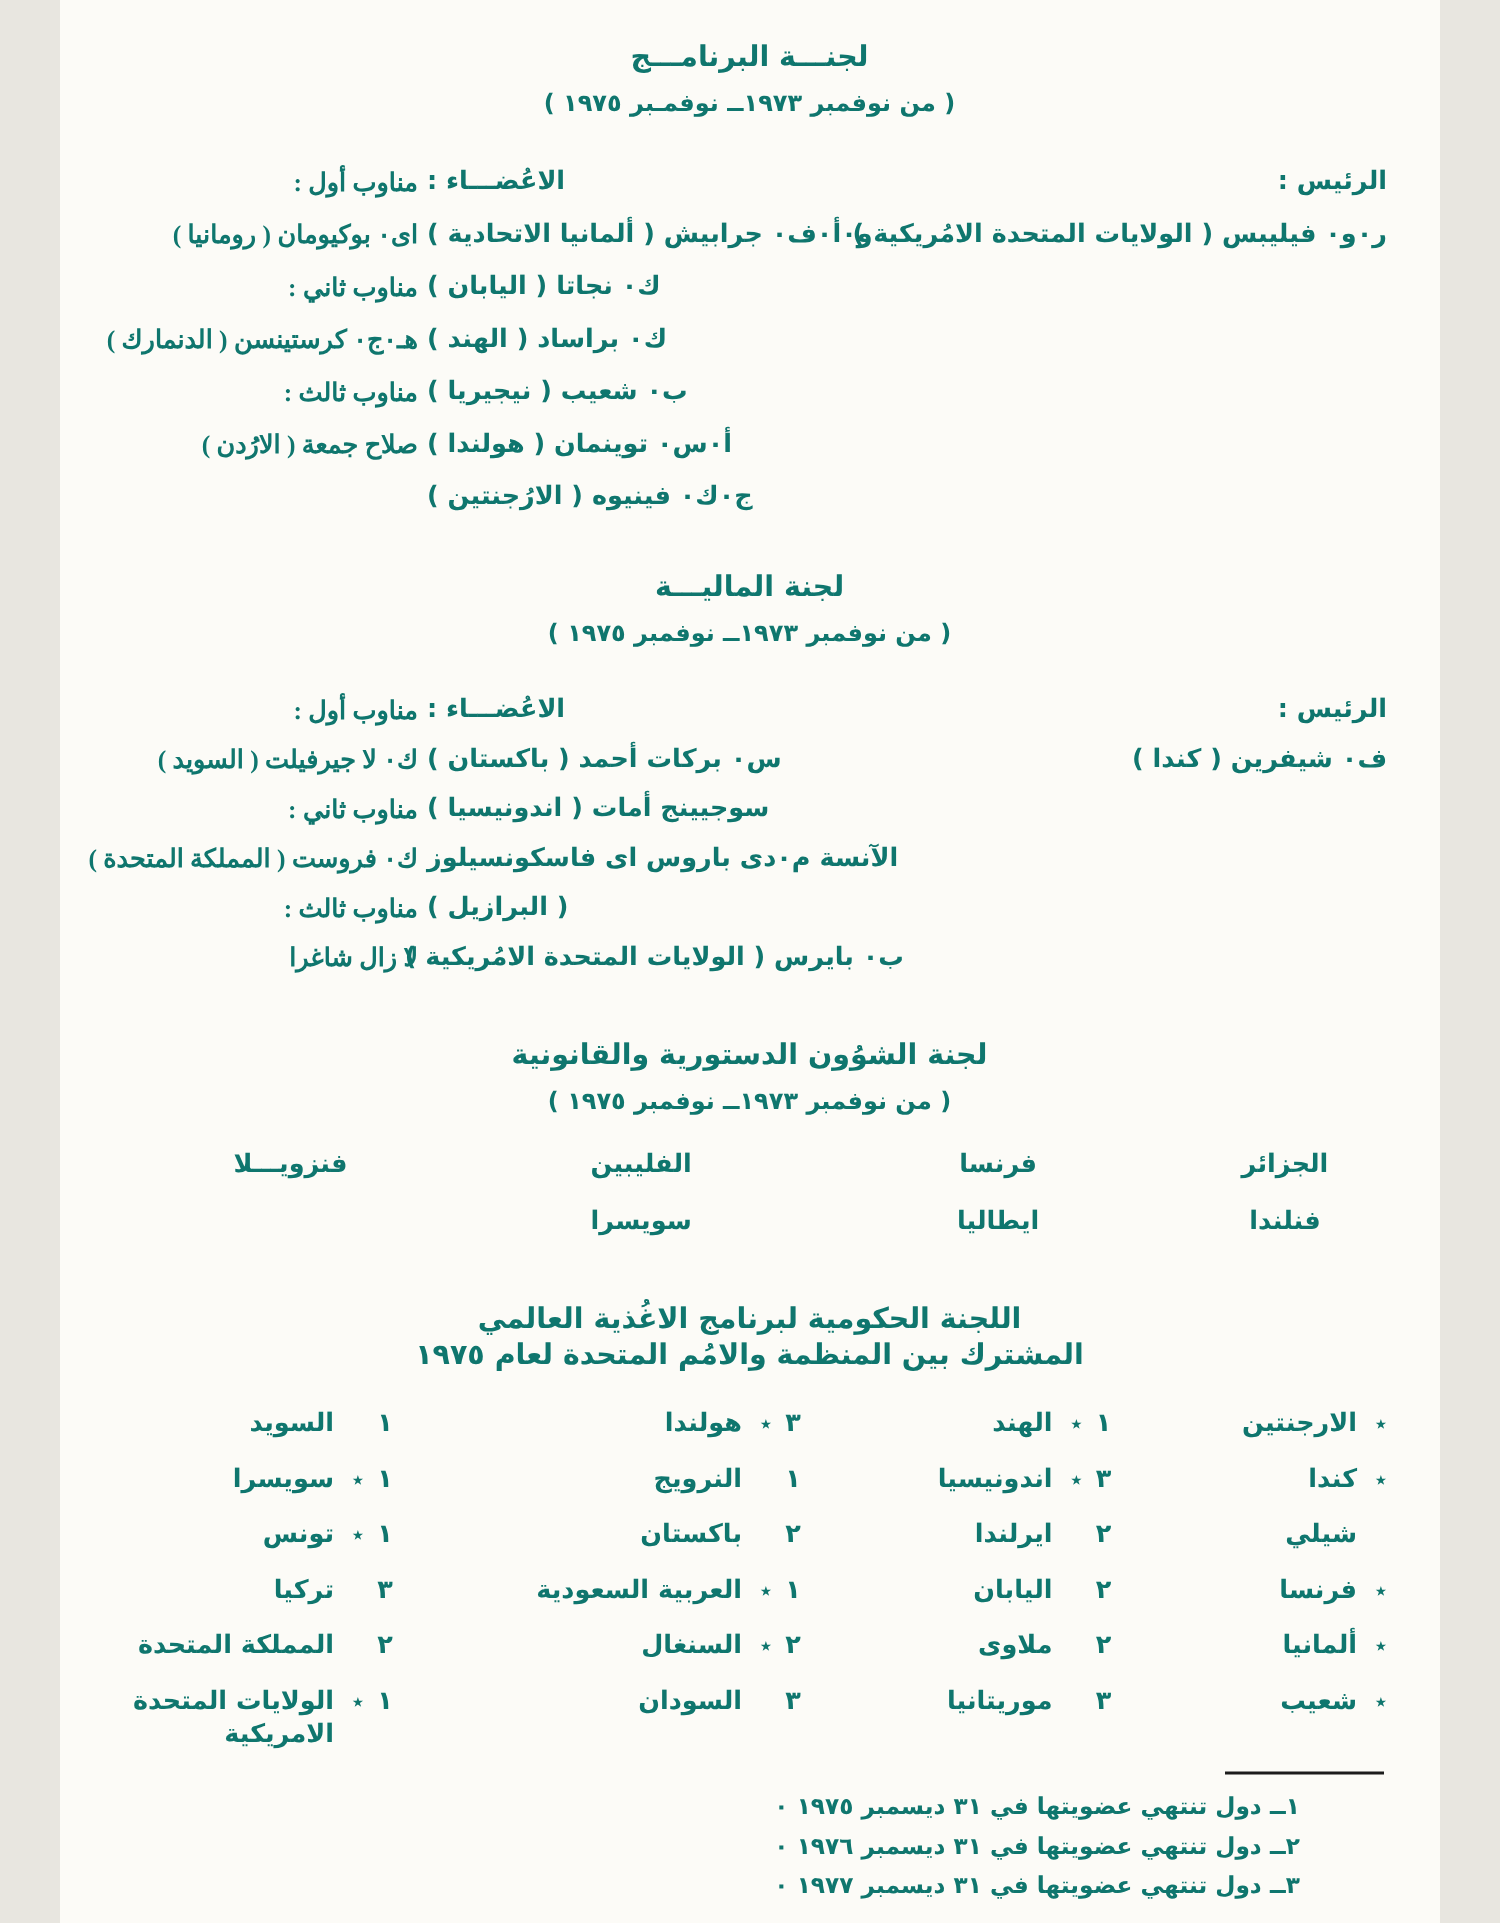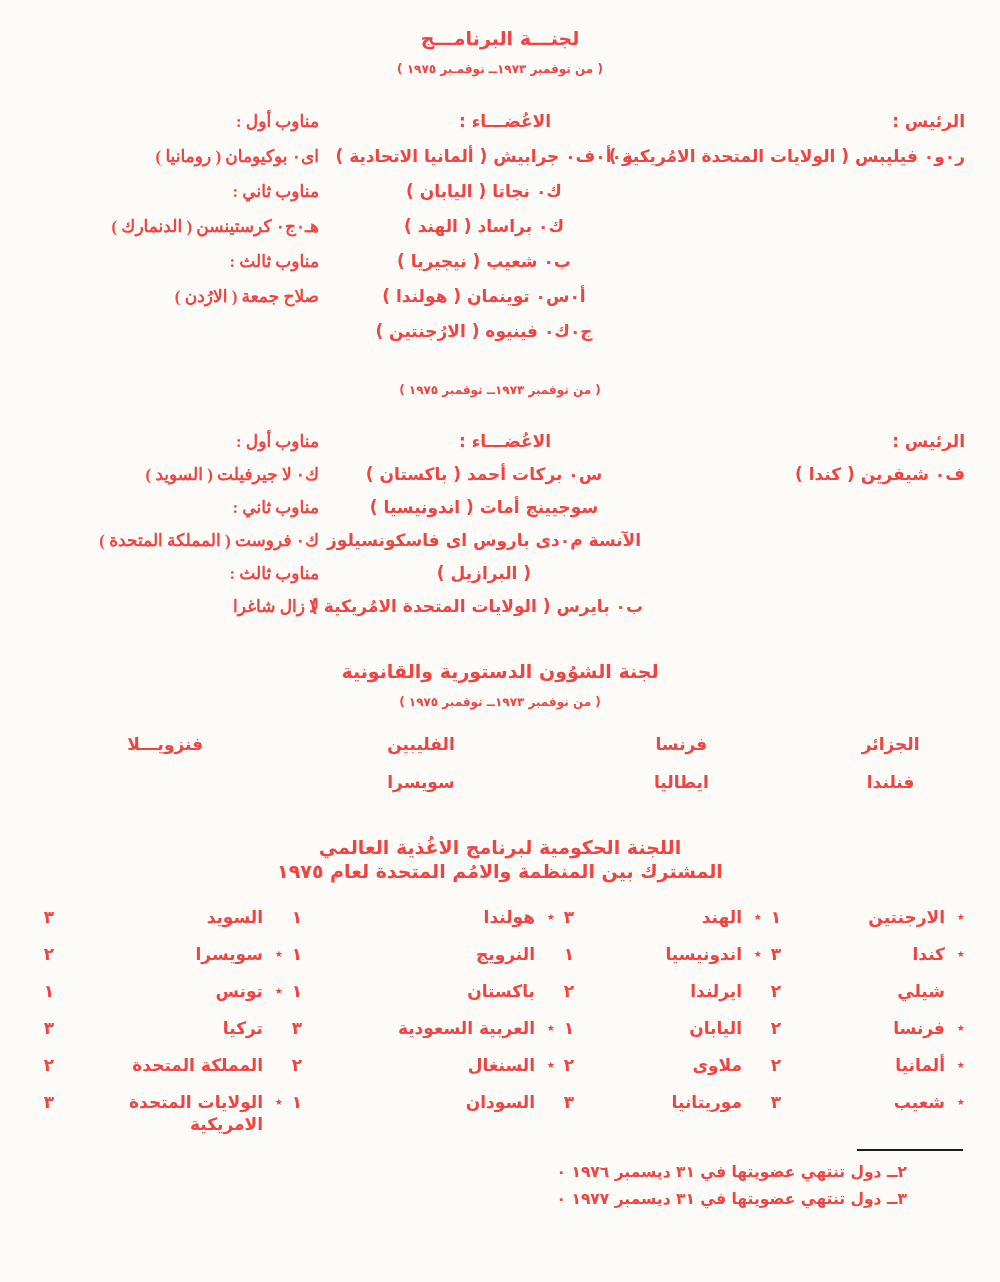--- a/index.html
+++ b/index.html
@@ -1,38 +1,38 @@
 <!DOCTYPE html>
 <html lang="ar" dir="rtl"><head>
 <meta charset="utf-8">
 <style>
   html,body{margin:0;padding:0;background:#e8e6e0;}
   .page{
-    width:1000px;height:1282px;margin:0 auto;position:relative;
+    width:920px;height:1282px;margin:0 auto;position:relative;
     background:#fcfbf7;
     direction:rtl;
     font-family:"DejaVu Sans",sans-serif;
     font-weight:700;
-    color:#ef4444;
+    color:#0f766e;
     overflow:hidden;
     box-sizing:border-box;
     padding:26px 35px 0 35px;
   }
   .sec-title{text-align:center;font-size:19px;line-height:24px;}
-  .sec-period{text-align:center;font-size:12px;line-height:22px;margin-top:8px;}
+  .sec-period{text-align:center;font-size:16px;line-height:22px;margin-top:8px;}
   .cols3{
     display:grid;
     grid-template-columns:280px 360px 290px;
     margin-top:24px;
     font-size:17px;
   }
   .cols3 .line{white-space:nowrap;line-height:35px;}
   .sec-finance .cols3 .line{line-height:33px;}
   .col-chair{text-align:right;}
-  .col-members{text-align:center;}
+  .col-members{text-align:left;}
   .col-members .line{padding-left:0;padding-right:42px;}
   .col-members .label{padding-right:0;}
   .col-alt{text-align:right;padding-right:6px;font-family:Liberation Serif, serif;}
   .sec-finance{margin-top:30px;}
   .sec-cclm{margin-top:36px;}
   .cclm-grid{
     display:grid;
     grid-template-columns:16% 29% 27% 28%;
     margin-top:12px;
     font-size:17px;
@@ -84,20 +84,21 @@
         <div class="line">اى٠ بوكيومان ( رومانيا )</div>
         <div class="line label">مناوب ثاني :</div>
         <div class="line">هـ٠ج٠ كرستينسن ( الدنمارك )</div>
         <div class="line label">مناوب ثالث :</div>
         <div class="line">صلاح جمعة ( الارُدن )</div>
       </div>
     </div>
   </section>
 
   <section class="sec-finance">
+    <div class="sec-title">لجنة الماليـــة</div>
     <div class="sec-period">( من نوفمبر ١٩٧٣ــ نوفمبر ١٩٧٥ )</div>
     <div class="cols3">
       <div class="col-chair">
         <div class="line label">الرئيس :</div>
         <div class="line">ف٠ شيفرين ( كندا )</div>
       </div>
       <div class="col-members">
         <div class="line label">الاعُضـــاء :</div>
         <div class="line">س٠ بركات أحمد ( باكستان )</div>
         <div class="line">سوجيينج أمات ( اندونيسيا )</div>
@@ -266,17 +267,18 @@
             <span class="wname">الولايات المتحدة الامريكية</span>
             <span class="wnum">٣</span>
           </div>
       </div>
 
     </div>
   </section>
 
   <div class="footnote">
     <div class="fn-rule"></div>
+    <div class="fn-line">١ــ دول تنتهي عضويتها في ٣١ ديسمبر ١٩٧٥ ٠</div>
     <div class="fn-line">٢ــ دول تنتهي عضويتها في ٣١ ديسمبر ١٩٧٦ ٠</div>
     <div class="fn-line">٣ــ دول تنتهي عضويتها في ٣١ ديسمبر ١٩٧٧ ٠</div>
   </div>
 
 </div>
 
 </body></html>

